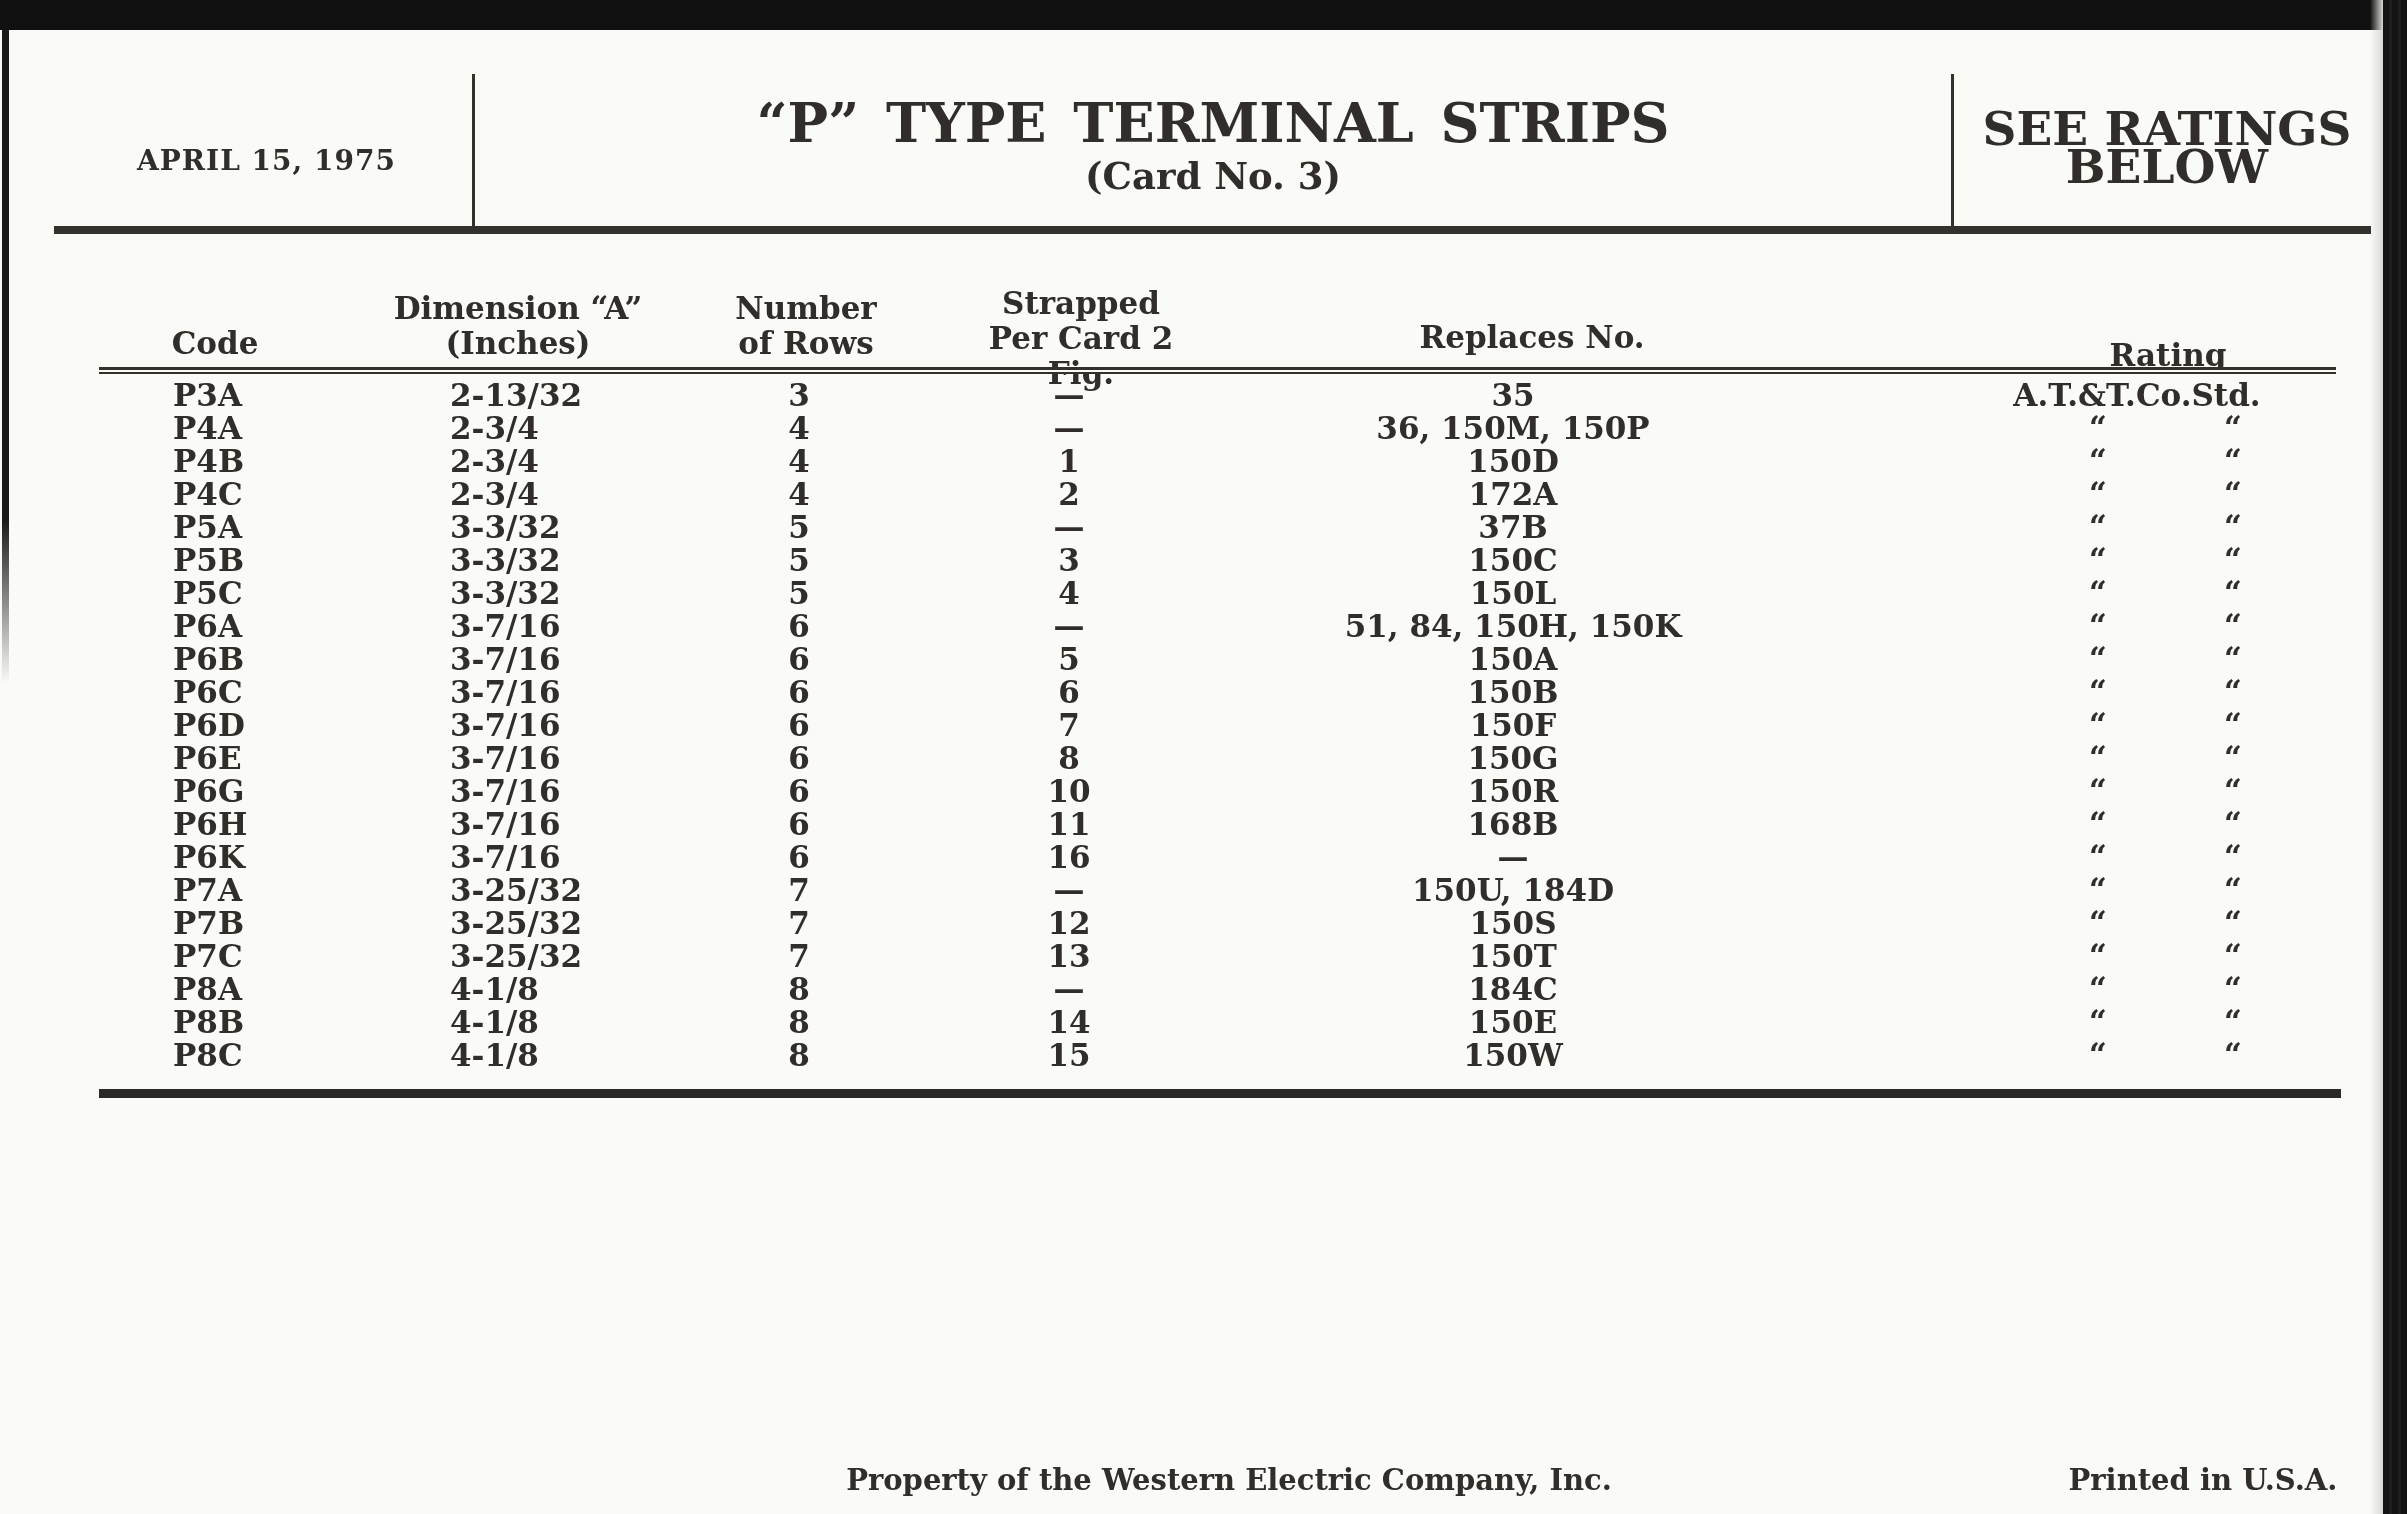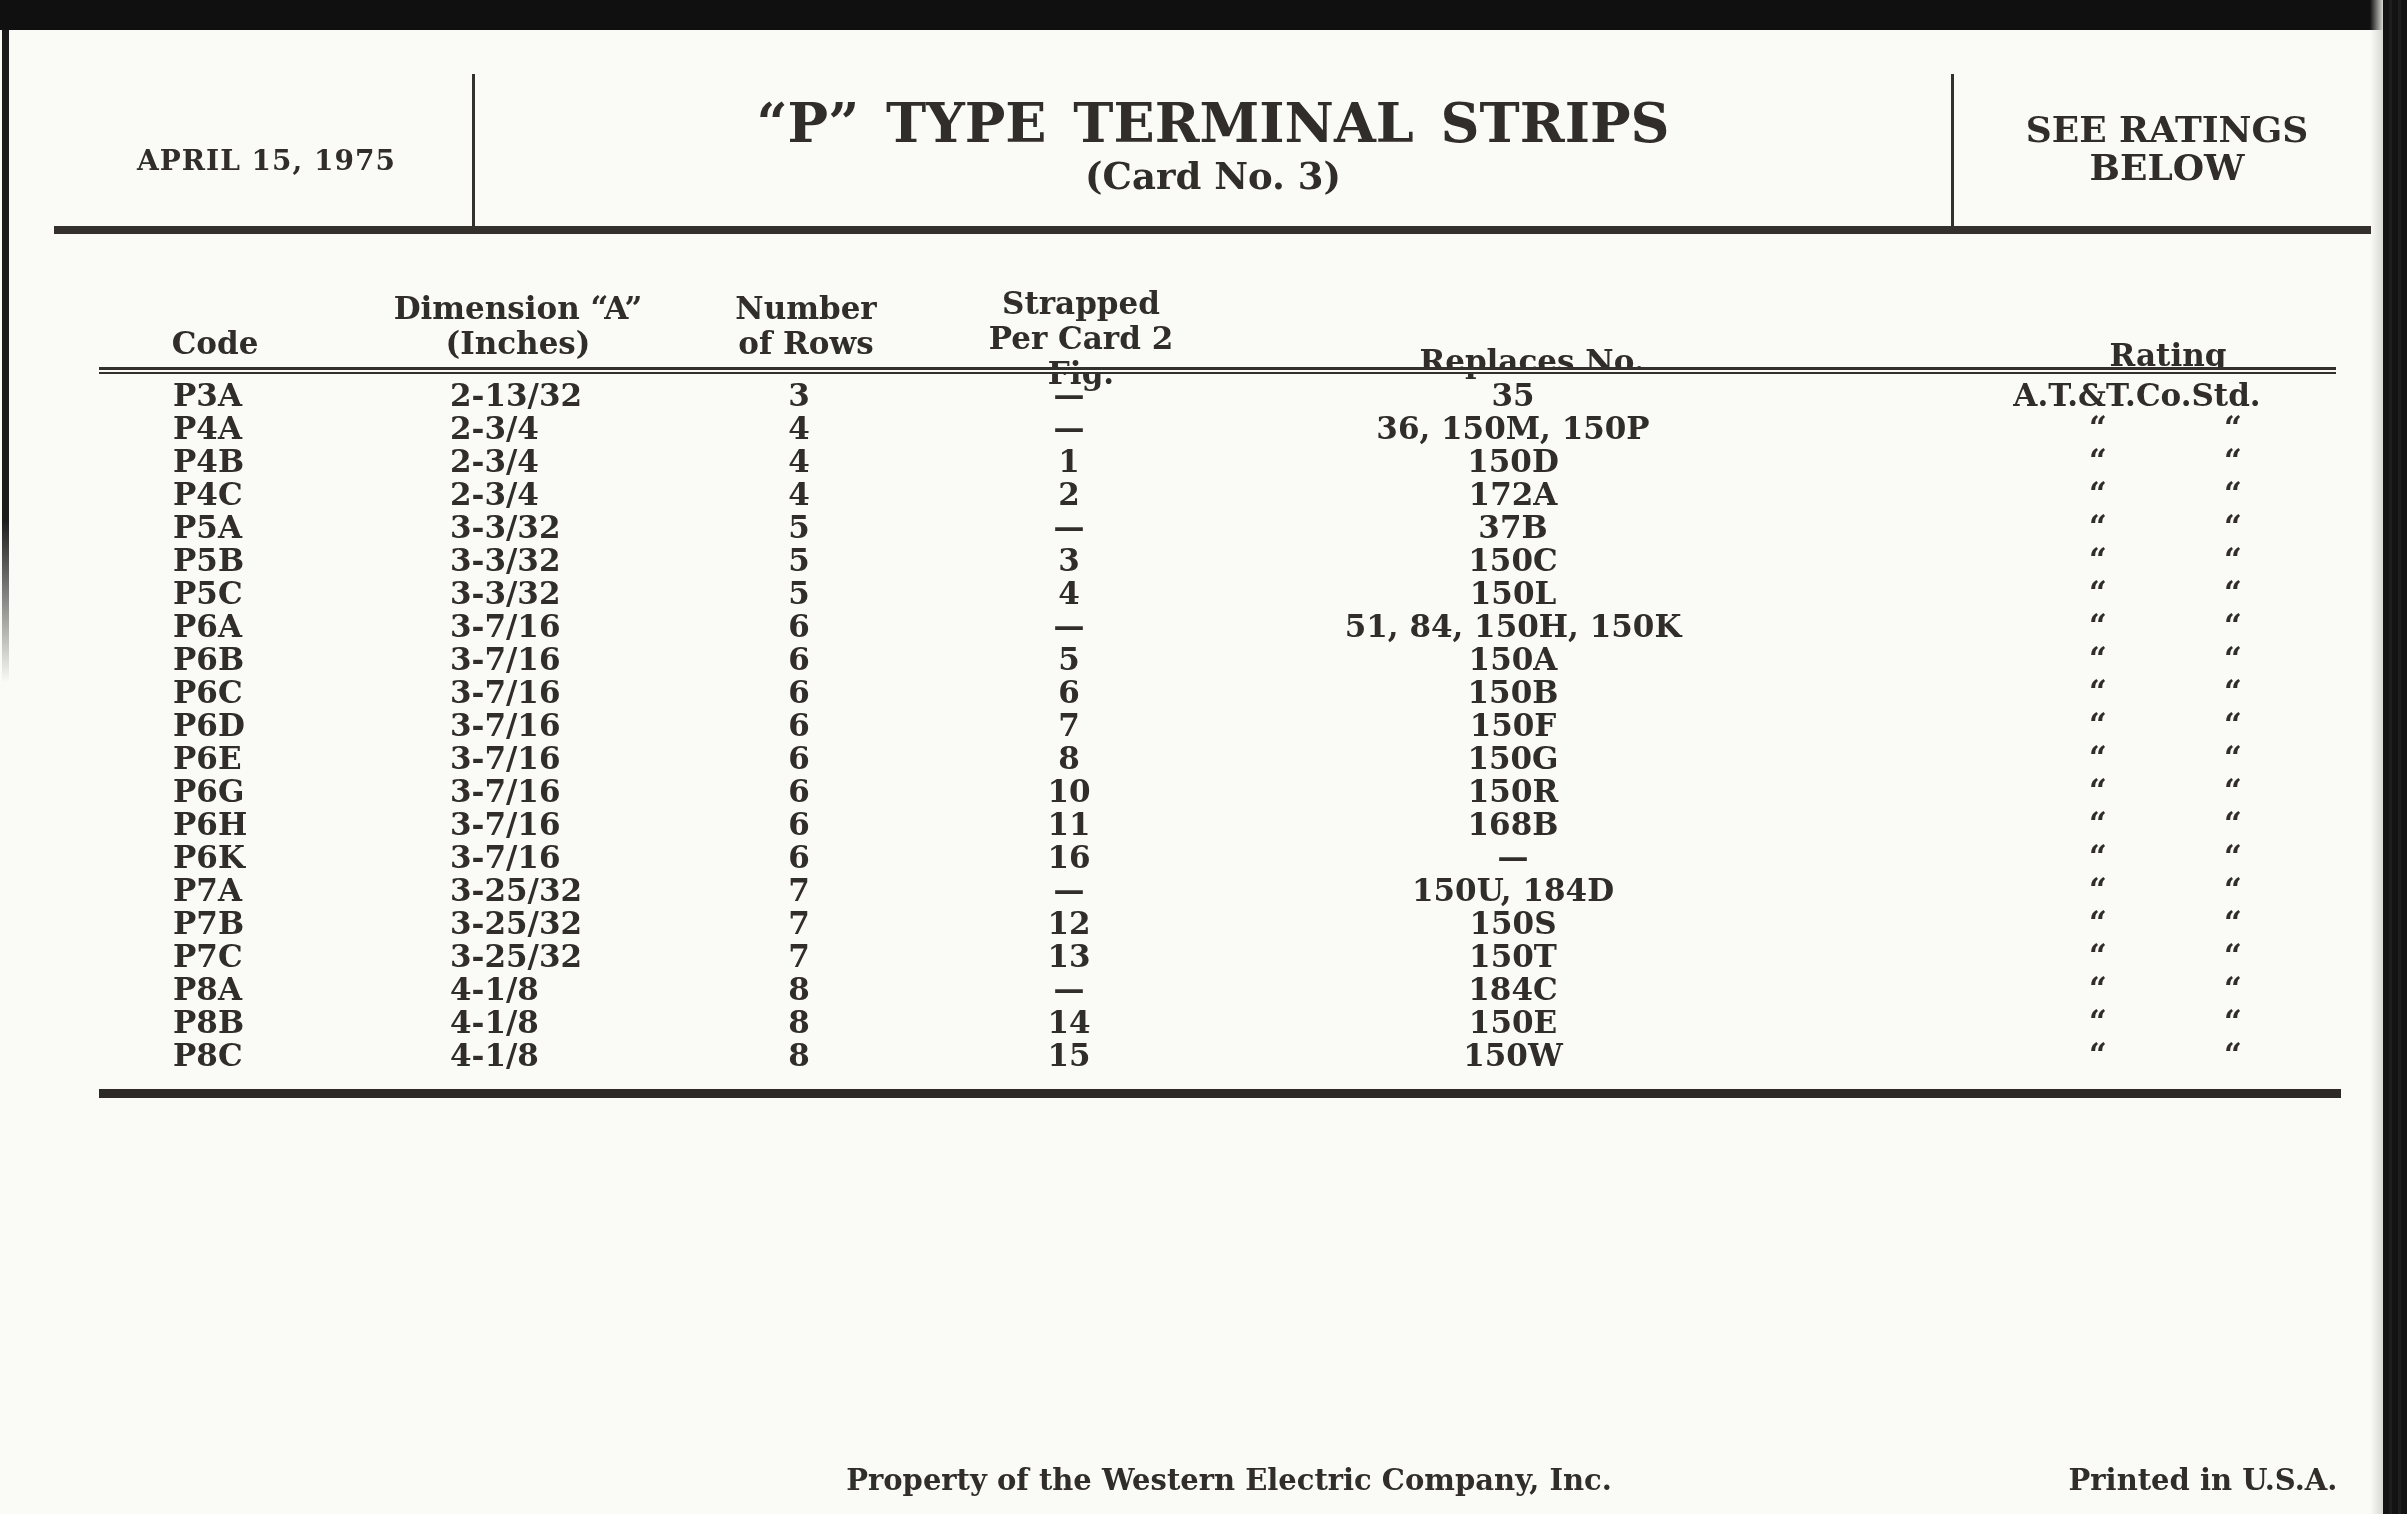--- a/index.html
+++ b/index.html
@@ -22,21 +22,21 @@
   .scan-right-soft{right:25px;top:0;width:13px;height:1515px;
     background:linear-gradient(90deg,rgba(190,190,186,0) 0,#d8d8d4 100%);}
   .scan-left{left:2px;top:30px;width:7px;height:653px;
     background:linear-gradient(#1b1b1b 0%,#1b1b1b 75%,rgba(27,27,27,0) 100%);}
 
   
   .date{left:0;top:144px;width:473px;text-align:center;font-size:28px;letter-spacing:1px;margin-left:30px;}
   .vrule{top:74px;width:3px;height:155px;background:#34302c;}
   .title{left:1213px;top:96px;font-size:54px;line-height:54px;word-spacing:8px;}
   .subtitle{left:1213px;top:156px;font-size:37px;line-height:40px;}
-  .ratings-note{left:2167px;top:110px;font-size:36px;line-height:38px;white-space:normal;width:430px;margin-left:-215px;text-align:center;transform:none;}
+  .ratings-note{left:2167px;top:110px;font-size:47px;line-height:38px;white-space:normal;width:430px;margin-left:-215px;text-align:center;transform:none;}
   .hrule{left:54px;top:226px;width:2317px;height:8px;background:#34302c;}
 
   
   .colhead{font-size:31px;line-height:35px;}
   .dblrule{left:99px;top:367px;width:2237px;height:7px;
     background:linear-gradient(#34302c 0,#34302c 3px,#fafaf6 3px,#fafaf6 5px,#34302c 5px,#34302c 7px);}
   .botrule{left:99px;top:1089px;width:2242px;height:9px;background:#2c2926;}
 
   
   .tbody{left:0;top:379px;width:2136px;}
@@ -83,21 +83,21 @@
   </div>
   <div class="abs ctr colhead" style="left:806px;top:291px;">
     <div>Number</div>
     <div>of Rows</div>
   </div>
   <div class="abs ctr colhead" style="left:1081px;top:256px;margin-top:30px;">
     <div>Strapped</div>
     <div>Per Card 2</div>
     <div>Fig.</div>
   </div>
-  <div class="abs ctr colhead" style="left:1532px;top:344px;">Replaces No.</div>
+  <div class="abs ctr colhead" style="left:1532px;top:320px;">Replaces No.</div>
   <div class="abs ctr colhead" style="left:2168px;top:338px;">Rating</div>
 
   <div class="abs dblrule"></div>
 
   <div class="abs tbody">
       <div class="trow">
         <span class="cell cell-code">P3A</span>
         <span class="cell cell-dim">2-13/32</span>
         <span class="cell cell-rows">3</span>
         <span class="cell cell-fig">—</span>

